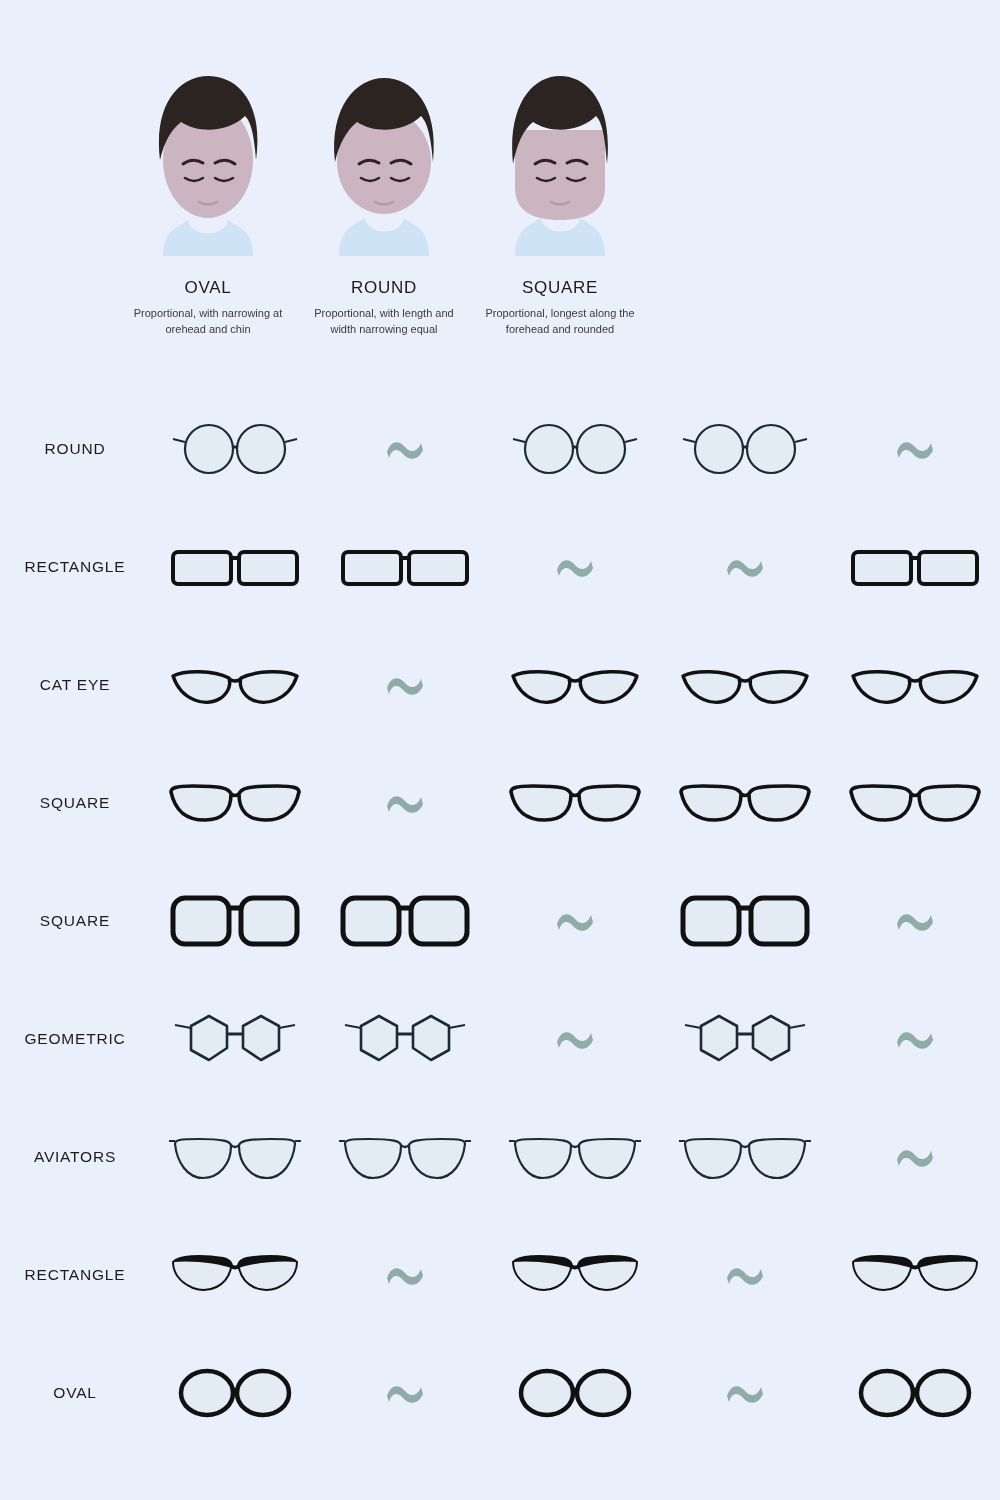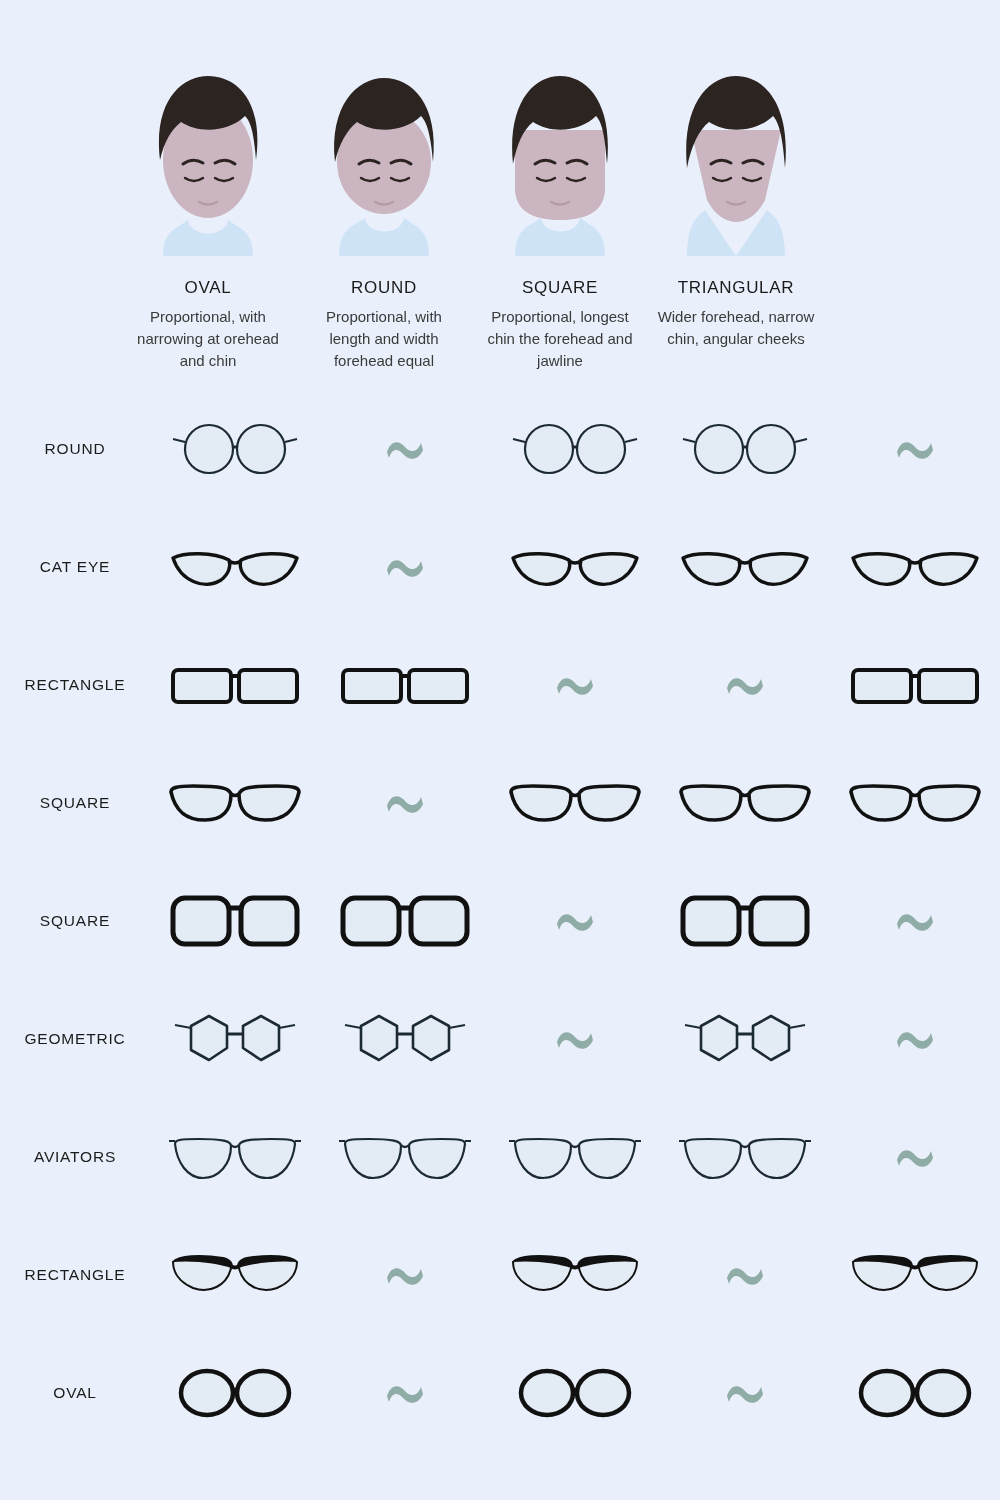--- a/index.html
+++ b/index.html
@@ -45,21 +45,21 @@
   .face-title {
     margin-top: 18px;
     font-size: 17px;
     letter-spacing: 0.7px;
     color: #1b1b1b;
     font-weight: 400;
     text-align: center;
   }
   .face-desc {
     margin-top: 8px;
-    font-size: 15px;
+    font-size: 11px;
     line-height: 1.45;
     color: #3a3a3a;
     text-align: center;
     width: 160px;
   }
 
   
   .grid {
     position: absolute;
     top: 390px;
@@ -117,49 +117,35 @@
             <path d="M56 158 C59 176 92 176 95 158 L104 164 C116 170 120 182 120 196 L30 196 C30 182 34 170 46 164 Z" fill="#cfe3f7"></path>
             <ellipse cx="75" cy="102" rx="47" ry="52" fill="#cbb5c0"></ellipse>
             <path d="M26 102 C20 46 48 18 75 18 C103 18 130 44 124 102 C122 76 118 62 112 56 C96 72 66 74 48 62 C38 70 30 84 26 102 Z" fill="#2b2420"></path>
             <path d="M50 104 q10 -7 20 -1" stroke="#2b2420" stroke-width="3" fill="none" stroke-linecap="round"></path>
             <path d="M82 103 q10 -6 20 1" stroke="#2b2420" stroke-width="3" fill="none" stroke-linecap="round"></path>
             <path d="M52 118 q9 6 18 0" stroke="#2b2420" stroke-width="2.4" fill="none" stroke-linecap="round"></path>
             <path d="M82 118 q9 6 18 0" stroke="#2b2420" stroke-width="2.4" fill="none" stroke-linecap="round"></path>
             <path d="M66 142 q9 5 18 0" stroke="#b59aa6" stroke-width="2.4" fill="none" stroke-linecap="round"></path>
           </svg></div>
         <div class="face-title">ROUND</div>
-        <div class="face-desc">Proportional, with length and width forehead equal</div>
+        <div class="face-desc">Proportional, with length and width narrowing equal</div>
       </div>
       <div class="head-cell">
         <div class="face-wrap"><svg width="150" height="200" viewBox="0 0 150 200">
             <path d="M56 158 C59 176 92 176 95 158 L104 164 C116 170 120 182 120 196 L30 196 C30 182 34 170 46 164 Z" fill="#cfe3f7"></path>
             <path d="M30 70 L120 70 L120 128 C120 150 104 160 75 160 C46 160 30 150 30 128 Z" fill="#cbb5c0"></path>
             <path d="M28 104 C22 44 48 16 75 16 C103 16 128 44 122 104 C120 76 117 62 111 56 C95 72 66 74 48 62 C38 70 32 84 28 104 Z" fill="#2b2420"></path>
             <path d="M50 104 q10 -7 20 -1" stroke="#2b2420" stroke-width="3" fill="none" stroke-linecap="round"></path>
             <path d="M82 103 q10 -6 20 1" stroke="#2b2420" stroke-width="3" fill="none" stroke-linecap="round"></path>
             <path d="M52 118 q9 6 18 0" stroke="#2b2420" stroke-width="2.4" fill="none" stroke-linecap="round"></path>
             <path d="M82 118 q9 6 18 0" stroke="#2b2420" stroke-width="2.4" fill="none" stroke-linecap="round"></path>
             <path d="M66 142 q9 5 18 0" stroke="#b59aa6" stroke-width="2.4" fill="none" stroke-linecap="round"></path>
           </svg></div>
         <div class="face-title">SQUARE</div>
-        <div class="face-desc">Proportional, longest chin the forehead and jawline</div>
-      </div>
-      <div class="head-cell">
-        <div class="face-wrap"><svg width="150" height="200" viewBox="0 0 150 200">
-            <path d="M44 150 L75 196 L106 150 C118 158 124 172 124 196 L26 196 C26 172 32 158 44 150 Z" fill="#cfe3f7"></path>
-            <path d="M30 70 L120 70 L104 140 C96 156 84 162 75 162 C66 162 54 156 46 140 Z" fill="#cbb5c0"></path>
-            <path d="M26 108 C20 44 48 16 75 16 C103 16 130 44 124 108 C122 78 118 62 112 56 C96 72 66 74 48 62 C38 70 30 86 26 108 Z" fill="#2b2420"></path>
-            <path d="M50 104 q10 -7 20 -1" stroke="#2b2420" stroke-width="3" fill="none" stroke-linecap="round"></path>
-            <path d="M82 103 q10 -6 20 1" stroke="#2b2420" stroke-width="3" fill="none" stroke-linecap="round"></path>
-            <path d="M52 118 q9 6 18 0" stroke="#2b2420" stroke-width="2.4" fill="none" stroke-linecap="round"></path>
-            <path d="M82 118 q9 6 18 0" stroke="#2b2420" stroke-width="2.4" fill="none" stroke-linecap="round"></path>
-            <path d="M66 142 q9 5 18 0" stroke="#b59aa6" stroke-width="2.4" fill="none" stroke-linecap="round"></path>
-          </svg></div>
-        <div class="face-title">TRIANGULAR</div>
-        <div class="face-desc">Wider forehead, narrow chin, angular cheeks</div>
+        <div class="face-desc">Proportional, longest along the forehead and rounded</div>
       </div>
     </div>
 
   <div class="grid" id="grid">
       <div class="row">
         <div class="row-label">ROUND</div>
         <div class="cell">
           <svg width="140" height="70" viewBox="0 0 140 70">
             <circle cx="44" cy="35" r="24" fill="#e3ecf4" stroke="#1b2a33" stroke-width="2.2"></circle>
             <circle cx="96" cy="35" r="24" fill="#e3ecf4" stroke="#1b2a33" stroke-width="2.2"></circle>
@@ -191,20 +177,54 @@
             <path d="M120 28 L132 25" stroke="#1b2a33" stroke-width="2.2"></path>
           </svg>
         </div>
         <div class="cell">
           <svg width="44" height="30" viewBox="0 0 44 30" class="squiggle">
             <path d="M4 18 C8 6 16 6 22 13 C27 19 34 19 38 9 L40 16 C35 27 26 27 20 20 C15 14 9 14 6 24 Z" fill="#8fada6"></path>
           </svg>
         </div>
       </div>
       <div class="row">
+        <div class="row-label">RECTANGLE</div>
+        <div class="cell">
+          <svg width="140" height="70" viewBox="0 0 140 70">
+            <rect x="8" y="20" width="58" height="32" rx="5" fill="#e3ecf4" stroke="#111111" stroke-width="4"></rect>
+            <rect x="74" y="20" width="58" height="32" rx="5" fill="#e3ecf4" stroke="#111111" stroke-width="4"></rect>
+            <path d="M66 26 h8" stroke="#111111" stroke-width="4"></path>
+          </svg>
+        </div>
+        <div class="cell">
+          <svg width="140" height="70" viewBox="0 0 140 70">
+            <rect x="8" y="20" width="58" height="32" rx="5" fill="#e3ecf4" stroke="#111111" stroke-width="4"></rect>
+            <rect x="74" y="20" width="58" height="32" rx="5" fill="#e3ecf4" stroke="#111111" stroke-width="4"></rect>
+            <path d="M66 26 h8" stroke="#111111" stroke-width="4"></path>
+          </svg>
+        </div>
+        <div class="cell">
+          <svg width="44" height="30" viewBox="0 0 44 30" class="squiggle">
+            <path d="M4 18 C8 6 16 6 22 13 C27 19 34 19 38 9 L40 16 C35 27 26 27 20 20 C15 14 9 14 6 24 Z" fill="#8fada6"></path>
+          </svg>
+        </div>
+        <div class="cell">
+          <svg width="44" height="30" viewBox="0 0 44 30" class="squiggle">
+            <path d="M4 18 C8 6 16 6 22 13 C27 19 34 19 38 9 L40 16 C35 27 26 27 20 20 C15 14 9 14 6 24 Z" fill="#8fada6"></path>
+          </svg>
+        </div>
+        <div class="cell">
+          <svg width="140" height="70" viewBox="0 0 140 70">
+            <rect x="8" y="20" width="58" height="32" rx="5" fill="#e3ecf4" stroke="#111111" stroke-width="4"></rect>
+            <rect x="74" y="20" width="58" height="32" rx="5" fill="#e3ecf4" stroke="#111111" stroke-width="4"></rect>
+            <path d="M66 26 h8" stroke="#111111" stroke-width="4"></path>
+          </svg>
+        </div>
+      </div>
+      <div class="row">
         <div class="row-label">CAT EYE</div>
         <div class="cell">
           <svg width="140" height="70" viewBox="0 0 140 70">
             <path d="M8 26 C16 50 40 58 56 48 C64 42 66 34 64 28 C48 20 20 20 8 26 Z" fill="#e3ecf4" stroke="#111111" stroke-width="3.4" stroke-linejoin="round"></path>
             <path d="M132 26 C124 50 100 58 84 48 C76 42 74 34 76 28 C92 20 120 20 132 26 Z" fill="#e3ecf4" stroke="#111111" stroke-width="3.4" stroke-linejoin="round"></path>
             <path d="M64 29 q6 4 12 0" stroke="#111111" stroke-width="3.4" fill="none"></path>
           </svg>
         </div>
         <div class="cell">
           <svg width="44" height="30" viewBox="0 0 44 30" class="squiggle">
@@ -223,54 +243,20 @@
             <path d="M8 26 C16 50 40 58 56 48 C64 42 66 34 64 28 C48 20 20 20 8 26 Z" fill="#e3ecf4" stroke="#111111" stroke-width="3.4" stroke-linejoin="round"></path>
             <path d="M132 26 C124 50 100 58 84 48 C76 42 74 34 76 28 C92 20 120 20 132 26 Z" fill="#e3ecf4" stroke="#111111" stroke-width="3.4" stroke-linejoin="round"></path>
             <path d="M64 29 q6 4 12 0" stroke="#111111" stroke-width="3.4" fill="none"></path>
           </svg>
         </div>
         <div class="cell">
           <svg width="140" height="70" viewBox="0 0 140 70">
             <path d="M8 26 C16 50 40 58 56 48 C64 42 66 34 64 28 C48 20 20 20 8 26 Z" fill="#e3ecf4" stroke="#111111" stroke-width="3.4" stroke-linejoin="round"></path>
             <path d="M132 26 C124 50 100 58 84 48 C76 42 74 34 76 28 C92 20 120 20 132 26 Z" fill="#e3ecf4" stroke="#111111" stroke-width="3.4" stroke-linejoin="round"></path>
             <path d="M64 29 q6 4 12 0" stroke="#111111" stroke-width="3.4" fill="none"></path>
-          </svg>
-        </div>
-      </div>
-      <div class="row">
-        <div class="row-label">RECTANGLE</div>
-        <div class="cell">
-          <svg width="140" height="70" viewBox="0 0 140 70">
-            <rect x="8" y="20" width="58" height="32" rx="5" fill="#e3ecf4" stroke="#111111" stroke-width="4"></rect>
-            <rect x="74" y="20" width="58" height="32" rx="5" fill="#e3ecf4" stroke="#111111" stroke-width="4"></rect>
-            <path d="M66 26 h8" stroke="#111111" stroke-width="4"></path>
-          </svg>
-        </div>
-        <div class="cell">
-          <svg width="140" height="70" viewBox="0 0 140 70">
-            <rect x="8" y="20" width="58" height="32" rx="5" fill="#e3ecf4" stroke="#111111" stroke-width="4"></rect>
-            <rect x="74" y="20" width="58" height="32" rx="5" fill="#e3ecf4" stroke="#111111" stroke-width="4"></rect>
-            <path d="M66 26 h8" stroke="#111111" stroke-width="4"></path>
-          </svg>
-        </div>
-        <div class="cell">
-          <svg width="44" height="30" viewBox="0 0 44 30" class="squiggle">
-            <path d="M4 18 C8 6 16 6 22 13 C27 19 34 19 38 9 L40 16 C35 27 26 27 20 20 C15 14 9 14 6 24 Z" fill="#8fada6"></path>
-          </svg>
-        </div>
-        <div class="cell">
-          <svg width="44" height="30" viewBox="0 0 44 30" class="squiggle">
-            <path d="M4 18 C8 6 16 6 22 13 C27 19 34 19 38 9 L40 16 C35 27 26 27 20 20 C15 14 9 14 6 24 Z" fill="#8fada6"></path>
-          </svg>
-        </div>
-        <div class="cell">
-          <svg width="140" height="70" viewBox="0 0 140 70">
-            <rect x="8" y="20" width="58" height="32" rx="5" fill="#e3ecf4" stroke="#111111" stroke-width="4"></rect>
-            <rect x="74" y="20" width="58" height="32" rx="5" fill="#e3ecf4" stroke="#111111" stroke-width="4"></rect>
-            <path d="M66 26 h8" stroke="#111111" stroke-width="4"></path>
           </svg>
         </div>
       </div>
       <div class="row">
         <div class="row-label">SQUARE</div>
         <div class="cell">
           <svg width="140" height="70" viewBox="0 0 140 70">
             <path d="M6 24 C6 20 10 18 28 18 C56 18 64 20 66 26 C66 42 58 52 40 52 C20 52 10 42 6 24 Z" fill="#e3ecf4" stroke="#111111" stroke-width="3.6" stroke-linejoin="round"></path>
             <path d="M134 24 C134 20 130 18 112 18 C84 18 76 20 74 26 C74 42 82 52 100 52 C120 52 130 42 134 24 Z" fill="#e3ecf4" stroke="#111111" stroke-width="3.6" stroke-linejoin="round"></path>
             <path d="M66 26 q4 3 8 0" stroke="#111111" stroke-width="3.6" fill="none"></path>

